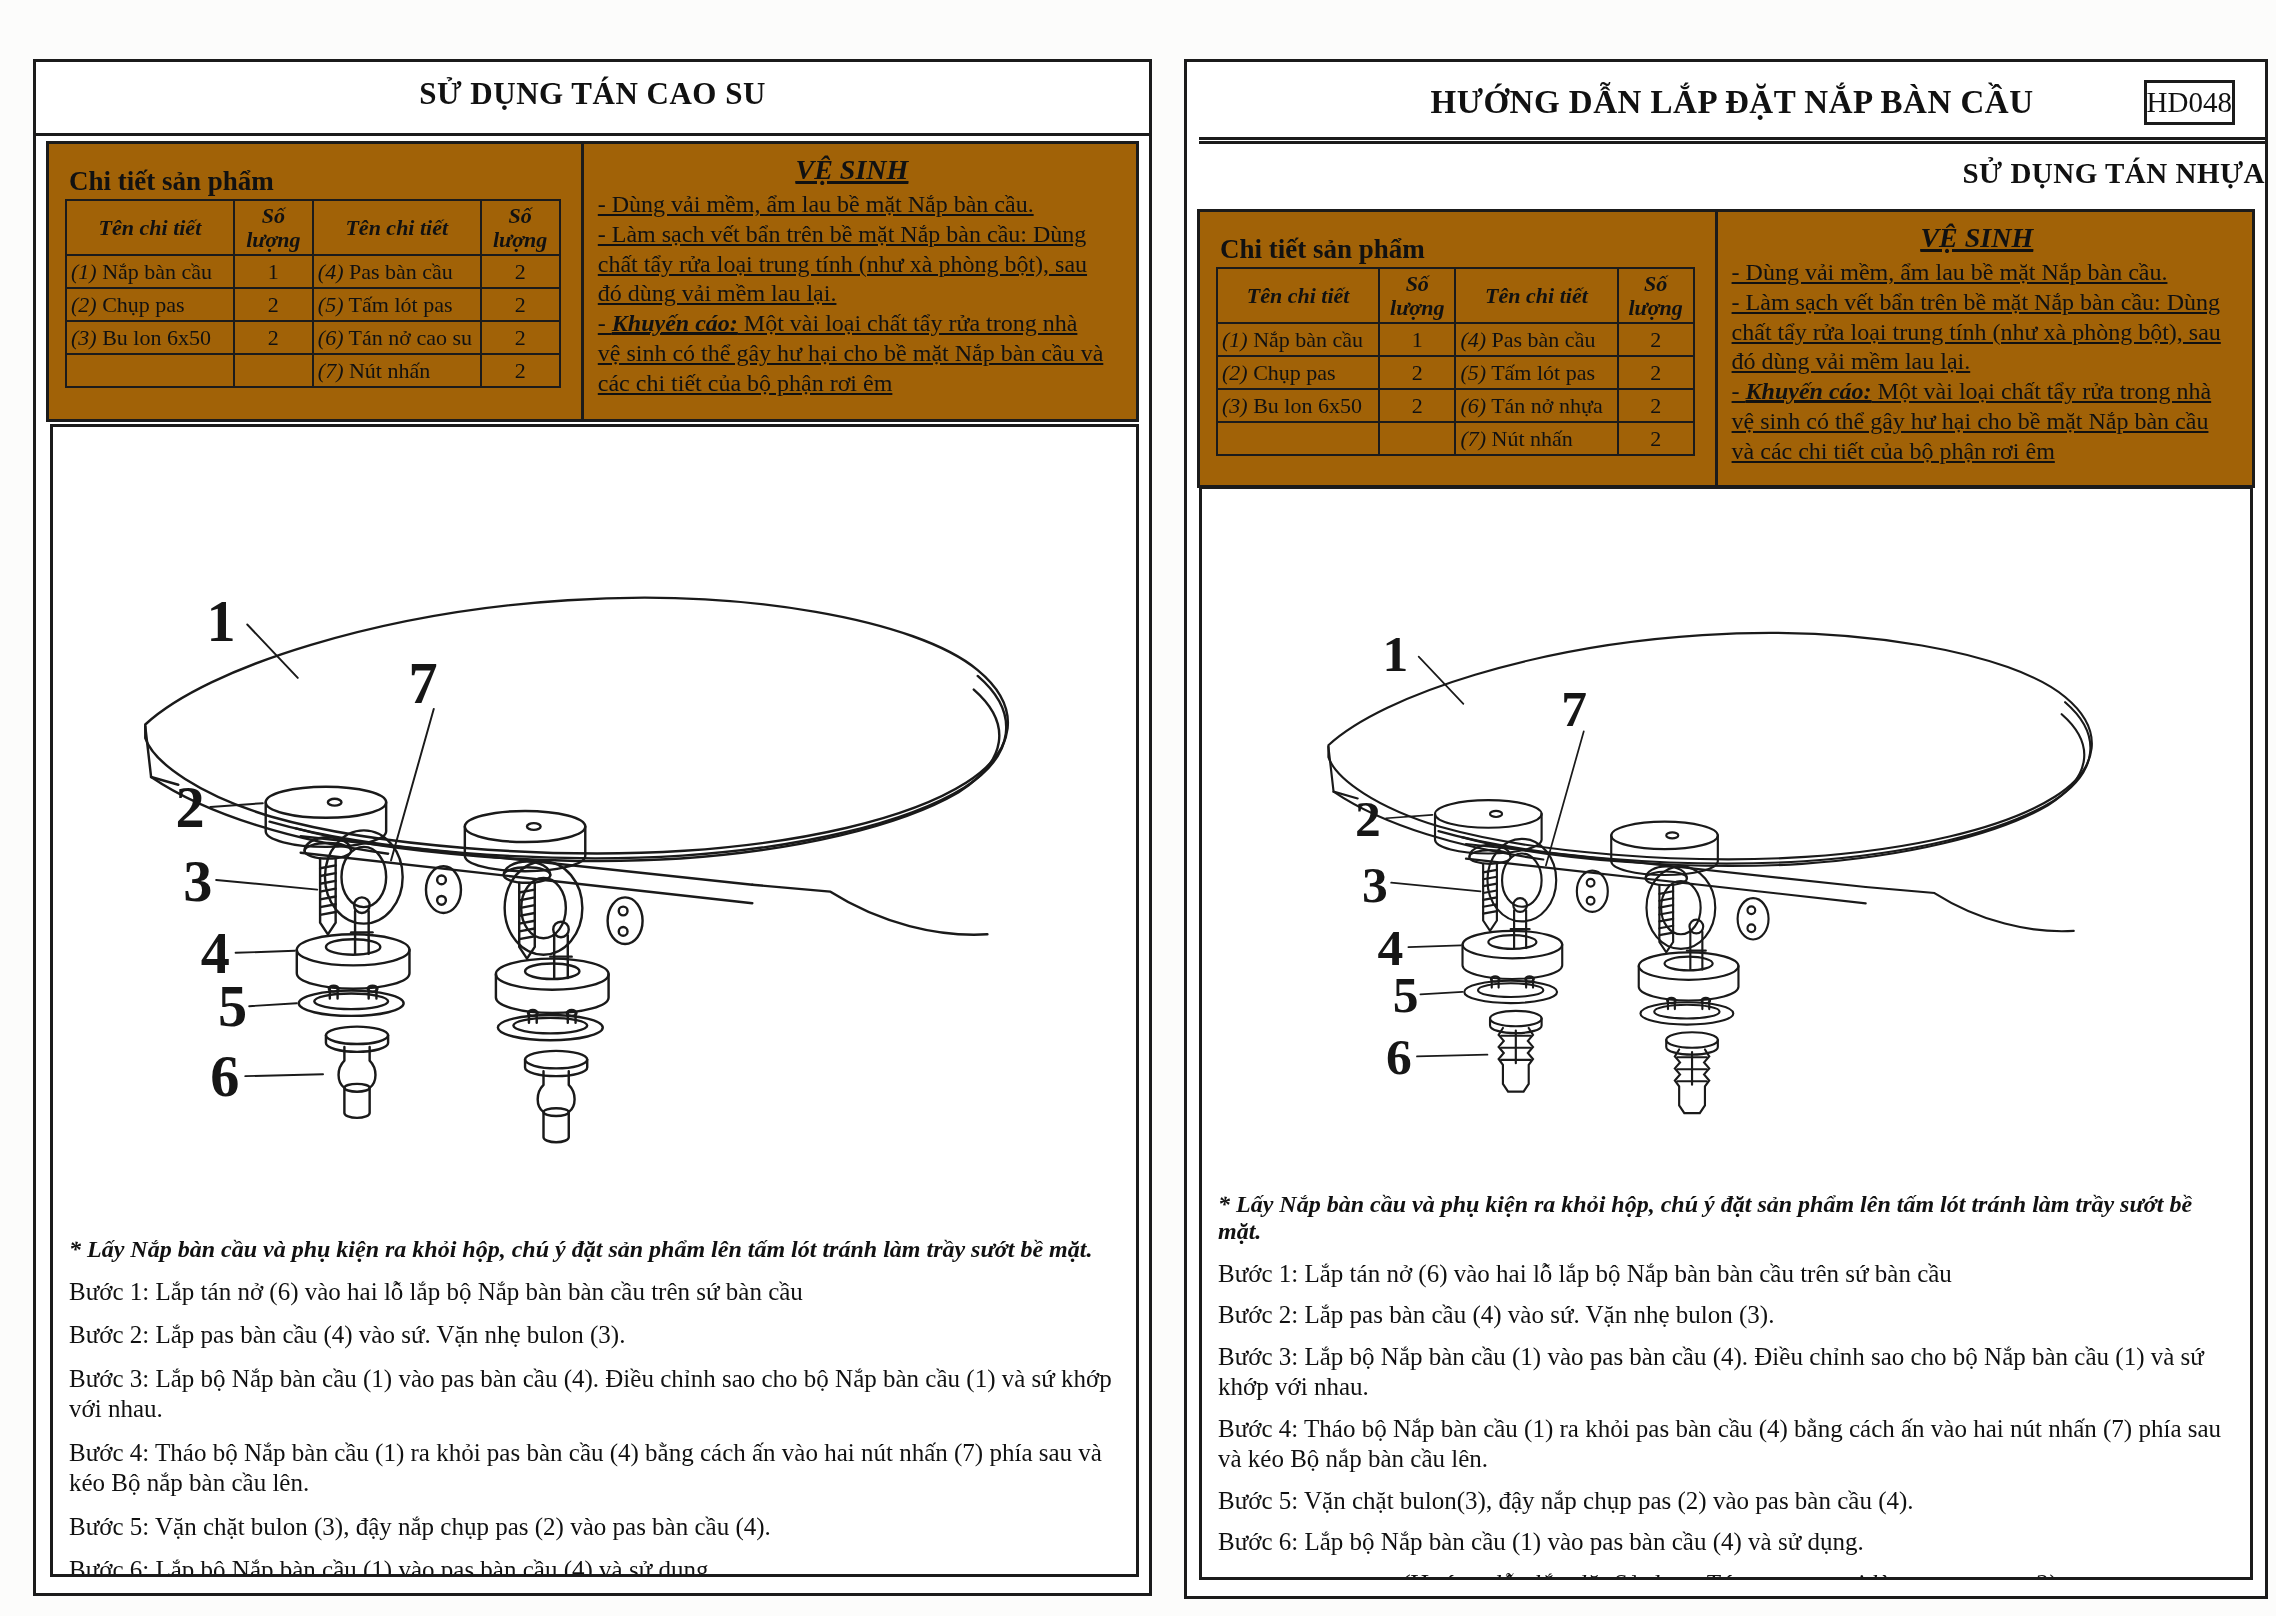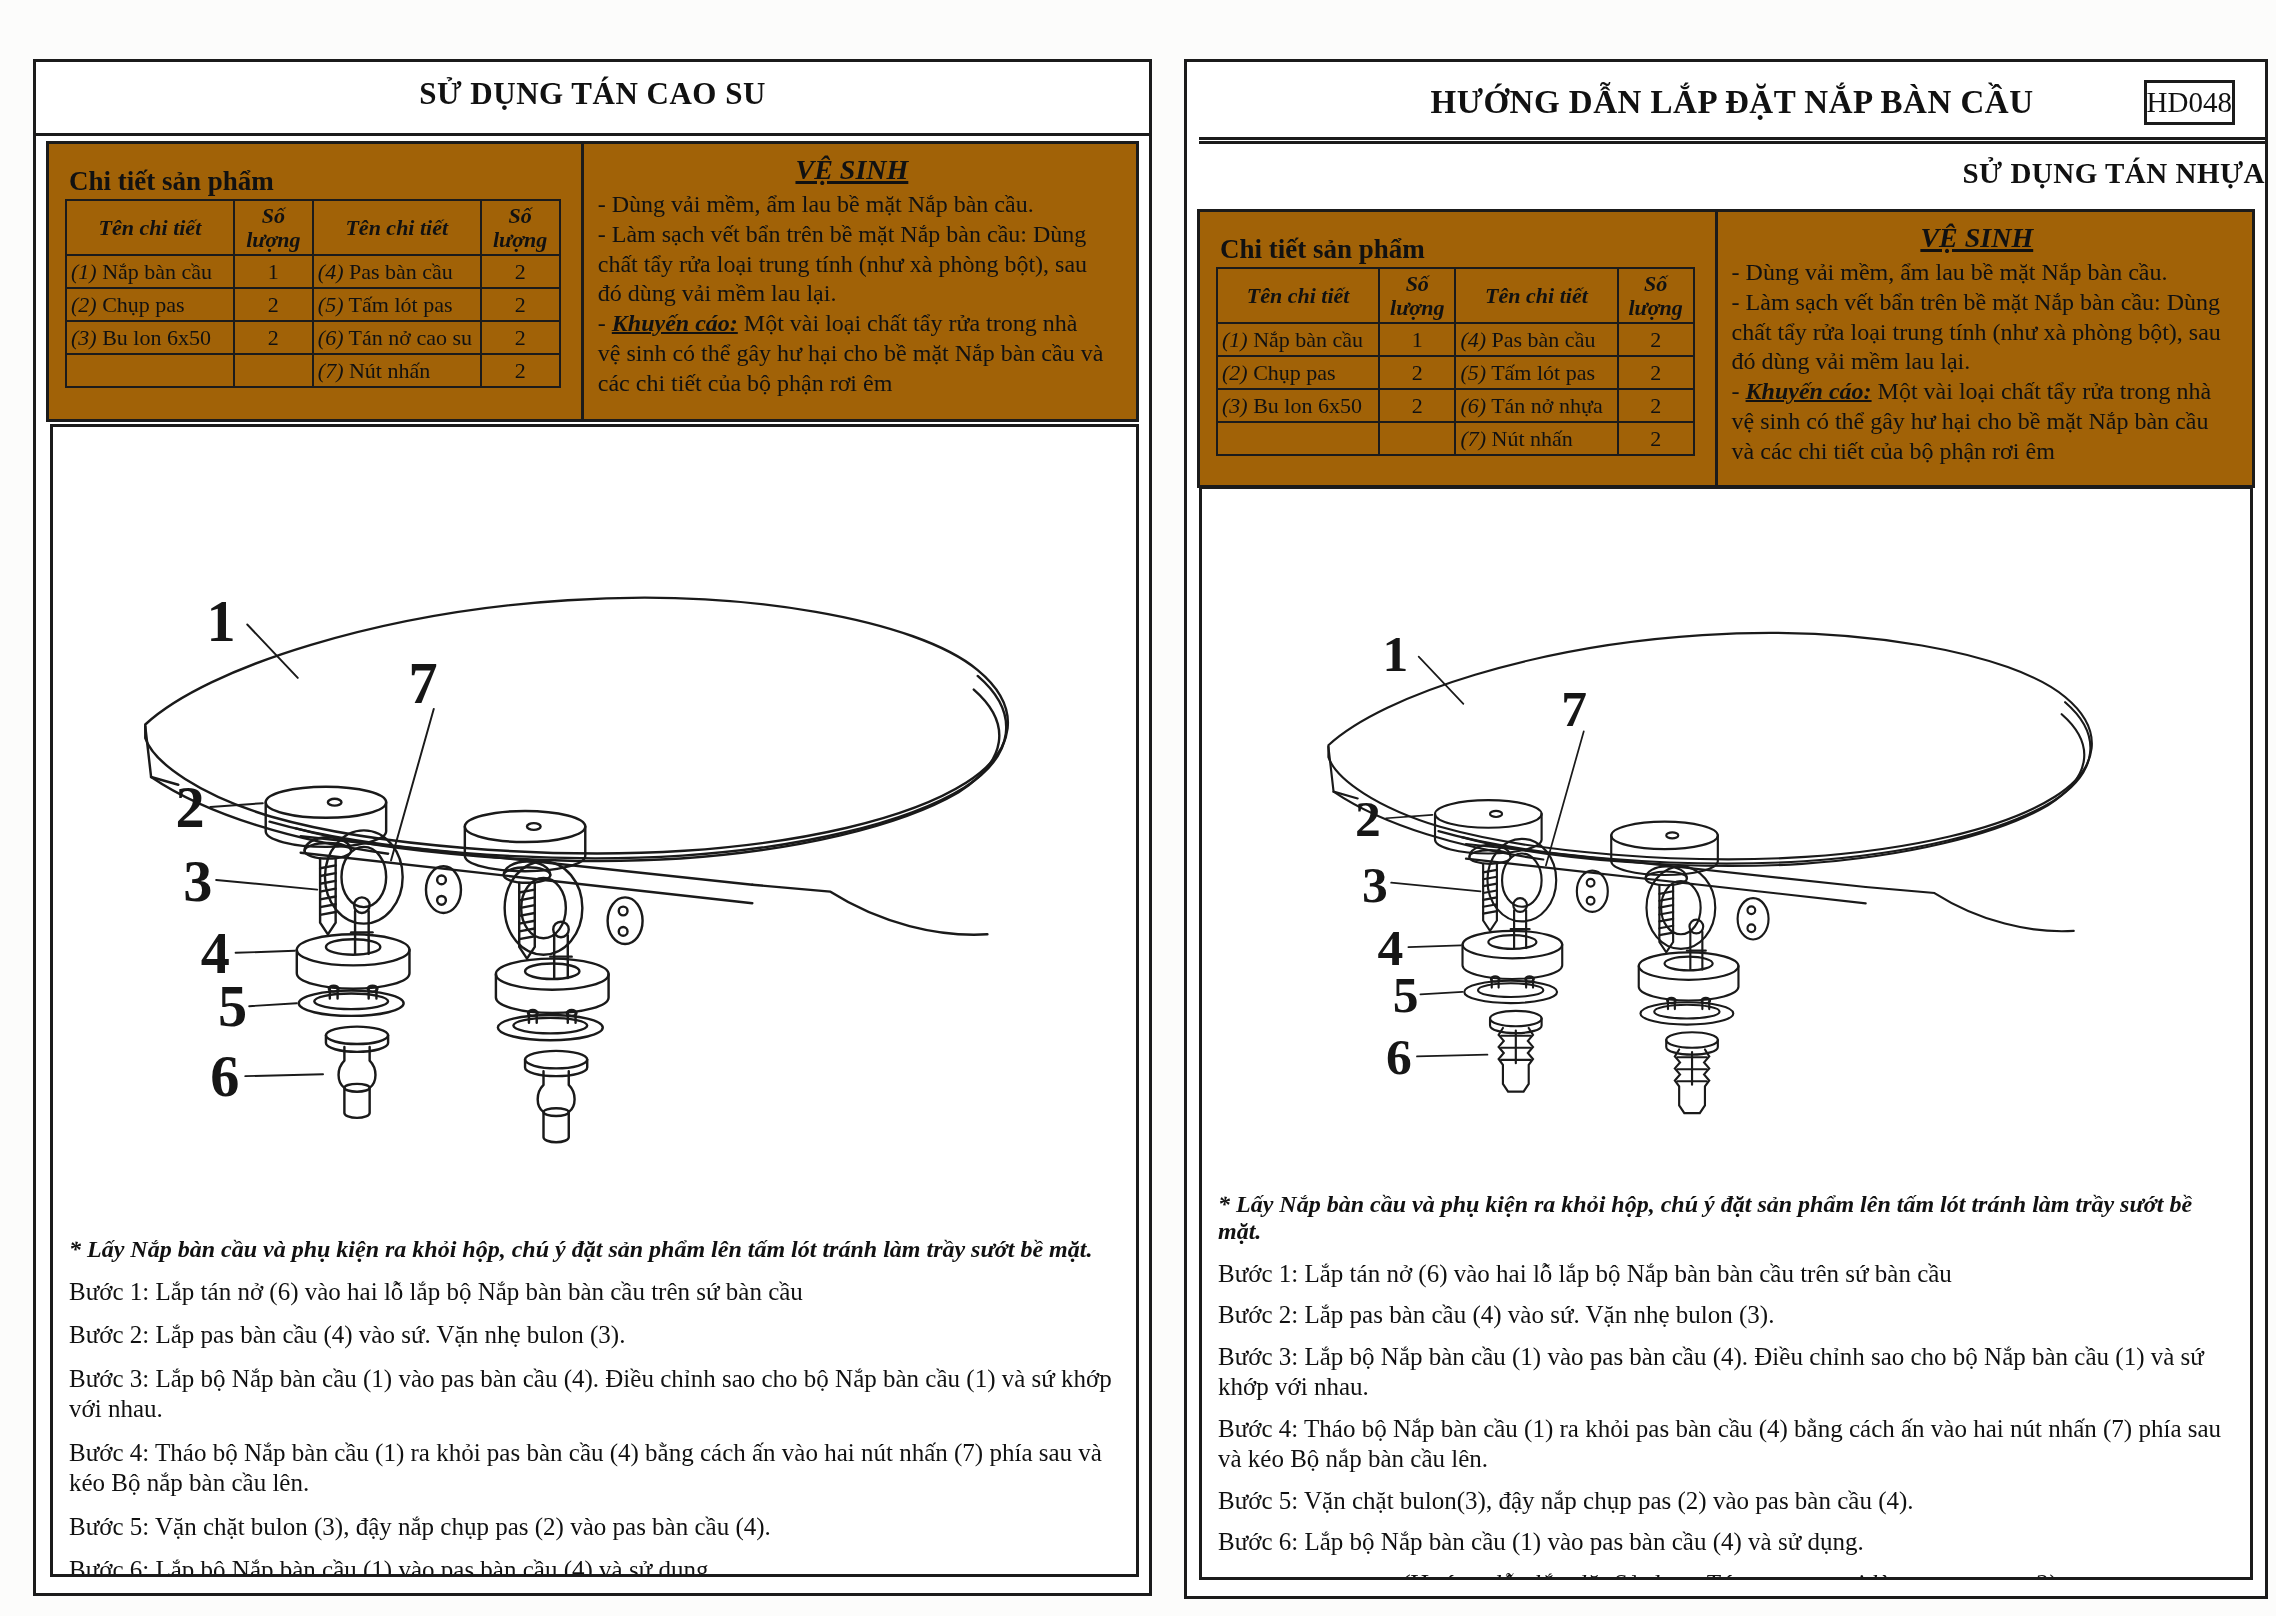--- a/index.html
+++ b/index.html
@@ -22,21 +22,21 @@
   .p2-title{position:absolute;top:22px;left:0;right:0;text-align:center;font-weight:bold;font-size:33px;letter-spacing:0.5px;}
   .p2-badge{position:absolute;top:18px;right:30px;border:3px solid #1b1b1b;
     padding:3px 0;font-size:29px;font-weight:normal;}
   .p2-subtitle{position:absolute;top:95px;left:0;right:0;text-align:right;font-weight:bold;font-size:29px;letter-spacing:0.5px;padding-left:36px;}
 
   
   .contentbox{position:absolute;border:3px solid #1b1b1b;display:flex;background:#a16207;}
   #page1 .contentbox{left:10px;right:10px;top:79px;height:275px;}
   #page2 .contentbox{left:10px;right:10px;top:147px;height:273px;}
   .cell-parts{width:49.2%;border-right:3px solid #1b1b1b;padding:6px 10px 0 16px;box-sizing:border-box;}
-  .cell-clean{flex:1;padding:2px 30px 0 14px;box-sizing:border-box;}
+  .cell-clean{flex:1;padding:2px 30px 0 14px;box-sizing:border-box;text-decoration:underline;}
 
   .parts-heading{font-weight:bold;font-size:27px;margin:16px 0 2px 4px;}
   table.parts{border-collapse:collapse;border:1px solid #c2410c;width:98%;}
   table.parts th,table.parts td{border:2px solid #1b1b1b;font-size:22px;padding:1px 4px;height:29px;}
   table.parts th{font-weight:bold;font-style:italic;text-align:center;height:51px;line-height:1.05;}
   td.pname{text-align:left;padding-left:7px;white-space:nowrap;}
   td.pqty{text-align:center;width:15%;}
   th.wname{width:34%;} th.wqty{width:16%;}
   .pnum{font-style:italic;}
 

